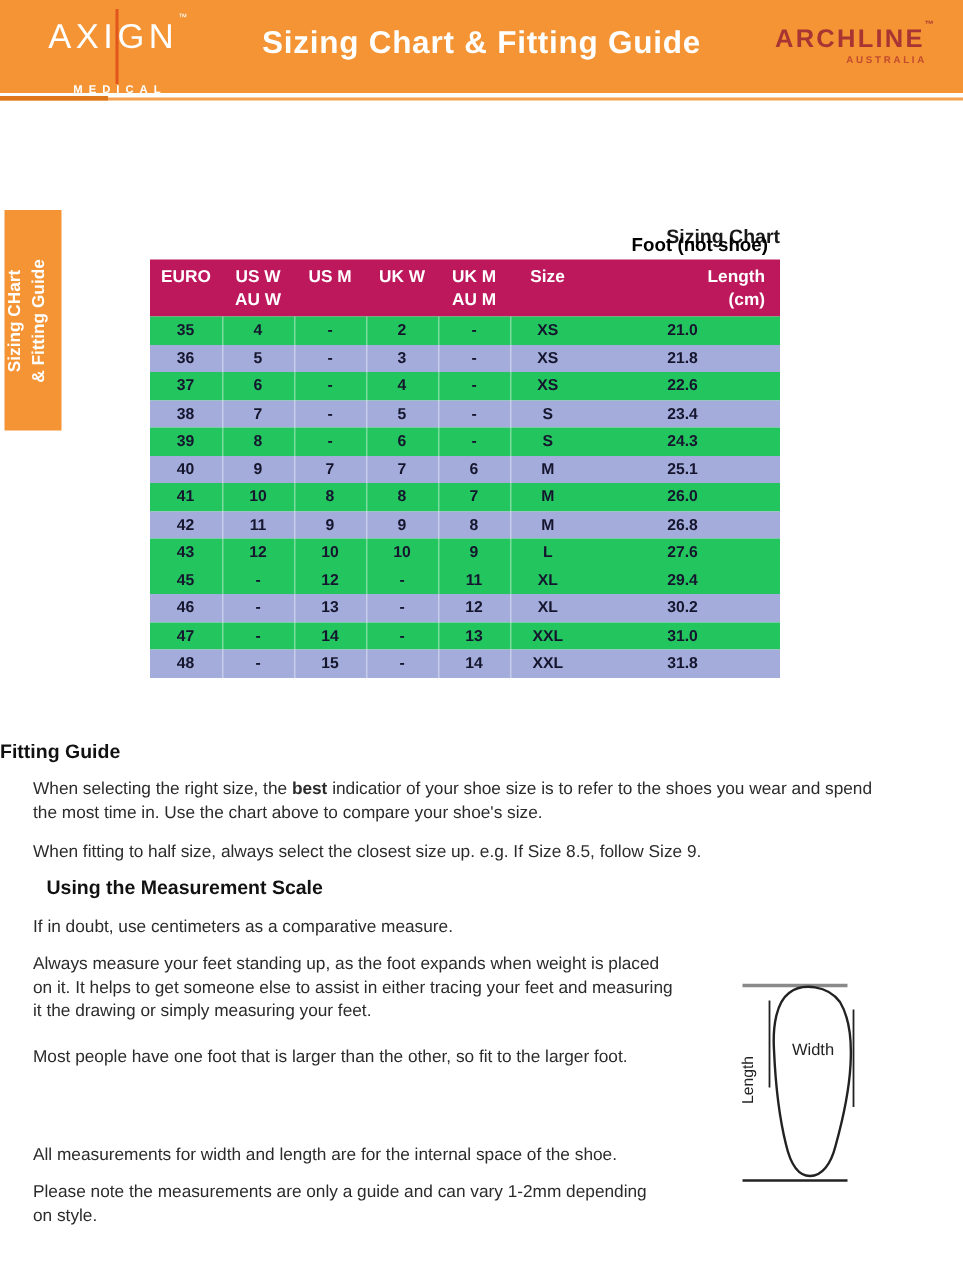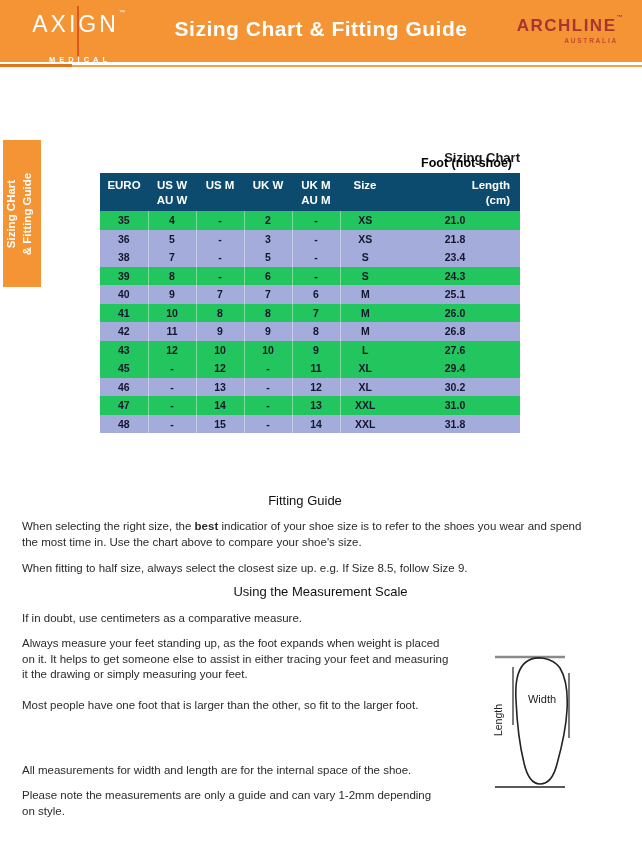--- a/index.html
+++ b/index.html
@@ -29,34 +29,34 @@
                    transform:rotate(-90deg); color:#fff; font-weight:700; font-size:11.5px;
                    line-height:1.4; text-align:center; white-space:pre-line; }
 
   
   .chart-title { position:absolute; left:100px; top:150px; width:420px; text-align:right;
                  font-weight:700; font-size:13px; color:#1a1a1a; }
   .foot-note { position:absolute; left:100px; top:156px; width:412px; text-align:right;
                font-weight:700; font-size:12.5px; color:#000; }
   table.sizing-table { position:absolute; left:100px; top:173px; width:420px;
                        border-collapse:collapse; table-layout:fixed; }
-  .sizing-table th { background:#0c4a6e; color:#fff; font-size:11.5px; font-weight:700;
+  .sizing-table th { background:#be185d; color:#fff; font-size:11.5px; font-weight:700;
                      vertical-align:top; padding-top:5px; height:38px; white-space:pre-line;
                      line-height:1.3; text-align:center; }
   .sizing-table th:last-child { text-align:right; padding-right:10px; }
   .sizing-table td { text-align:center; font-size:10.5px; font-weight:700; color:#15152e;
                      height:18.5px; padding:0; }
   .sizing-table td + td { border-left:1px solid rgba(255,255,255,.4); }
   .sizing-table td:last-child { border-left:none; }
   tr.row-even td { background:#22c55e; }
   tr.row-odd td { background:#A3ACDA; }
 
   
-  .section-heading { position:absolute; left:0; width:610px; text-align:center;
-                     font-size:13px; font-weight:400; color:#111; }
+  .section-heading { position:absolute; left:0; width:610px; 
+                     font-size:13px; font-weight:700; color:#111; }
   .h-fitting { top:493px; }
   .h-measure { top:584px;padding-left:31px; }
   .para { position:absolute; left:22px; width:606px; font-size:11.5px; line-height:15.5px;
           color:#2b2b2b; white-space:pre-line; }
   .p1 { top:519px; }
   .p2 { top:561px; }
   .p3 { top:611px; }
   .p4 { top:636px; width:470px; }
   .p5 { top:698px; }
   .p6 { top:763px; }
@@ -130,20 +130,29 @@
         </tr>
         <tr class="row-odd">
           <td>36</td>
           <td>5</td>
           <td>-</td>
           <td>3</td>
           <td>-</td>
           <td>XS</td>
           <td>21.8</td>
         </tr>
+        <tr class="row-even">
+          <td>37</td>
+          <td>6</td>
+          <td>-</td>
+          <td>4</td>
+          <td>-</td>
+          <td>XS</td>
+          <td>22.6</td>
+        </tr>
         <tr class="row-odd">
           <td>38</td>
           <td>7</td>
           <td>-</td>
           <td>5</td>
           <td>-</td>
           <td>S</td>
           <td>23.4</td>
         </tr>
         <tr class="row-even">

